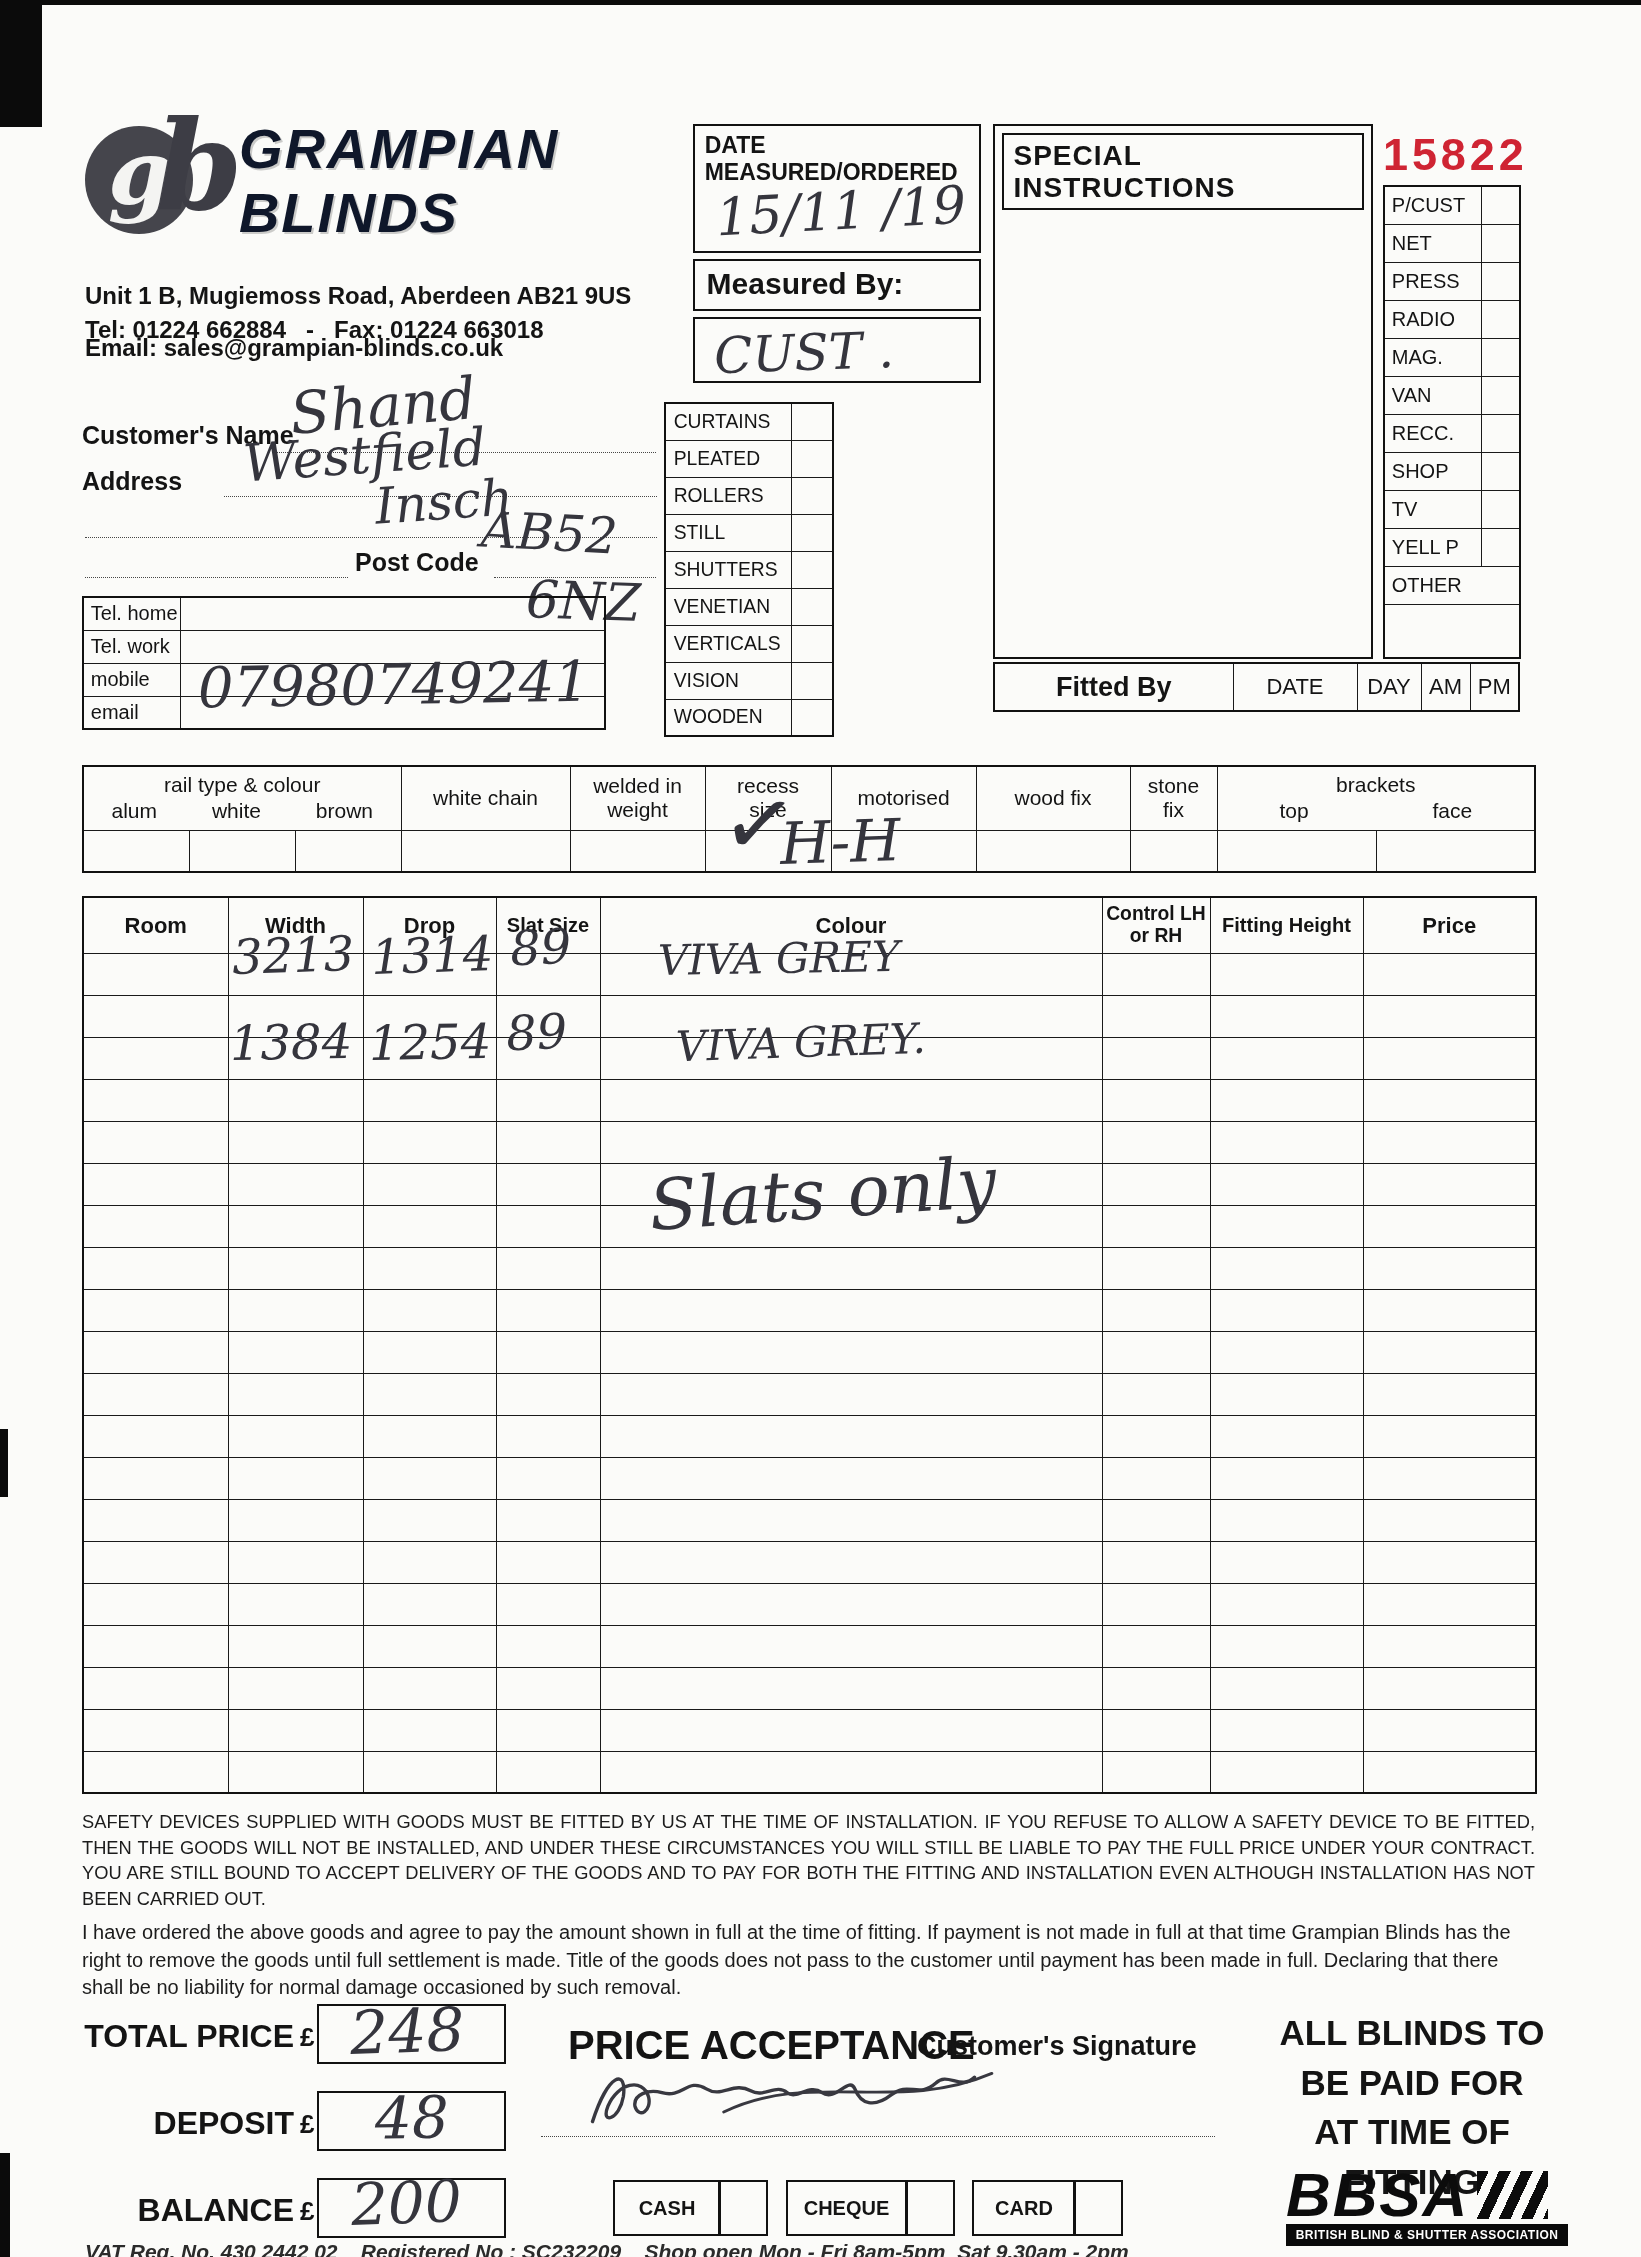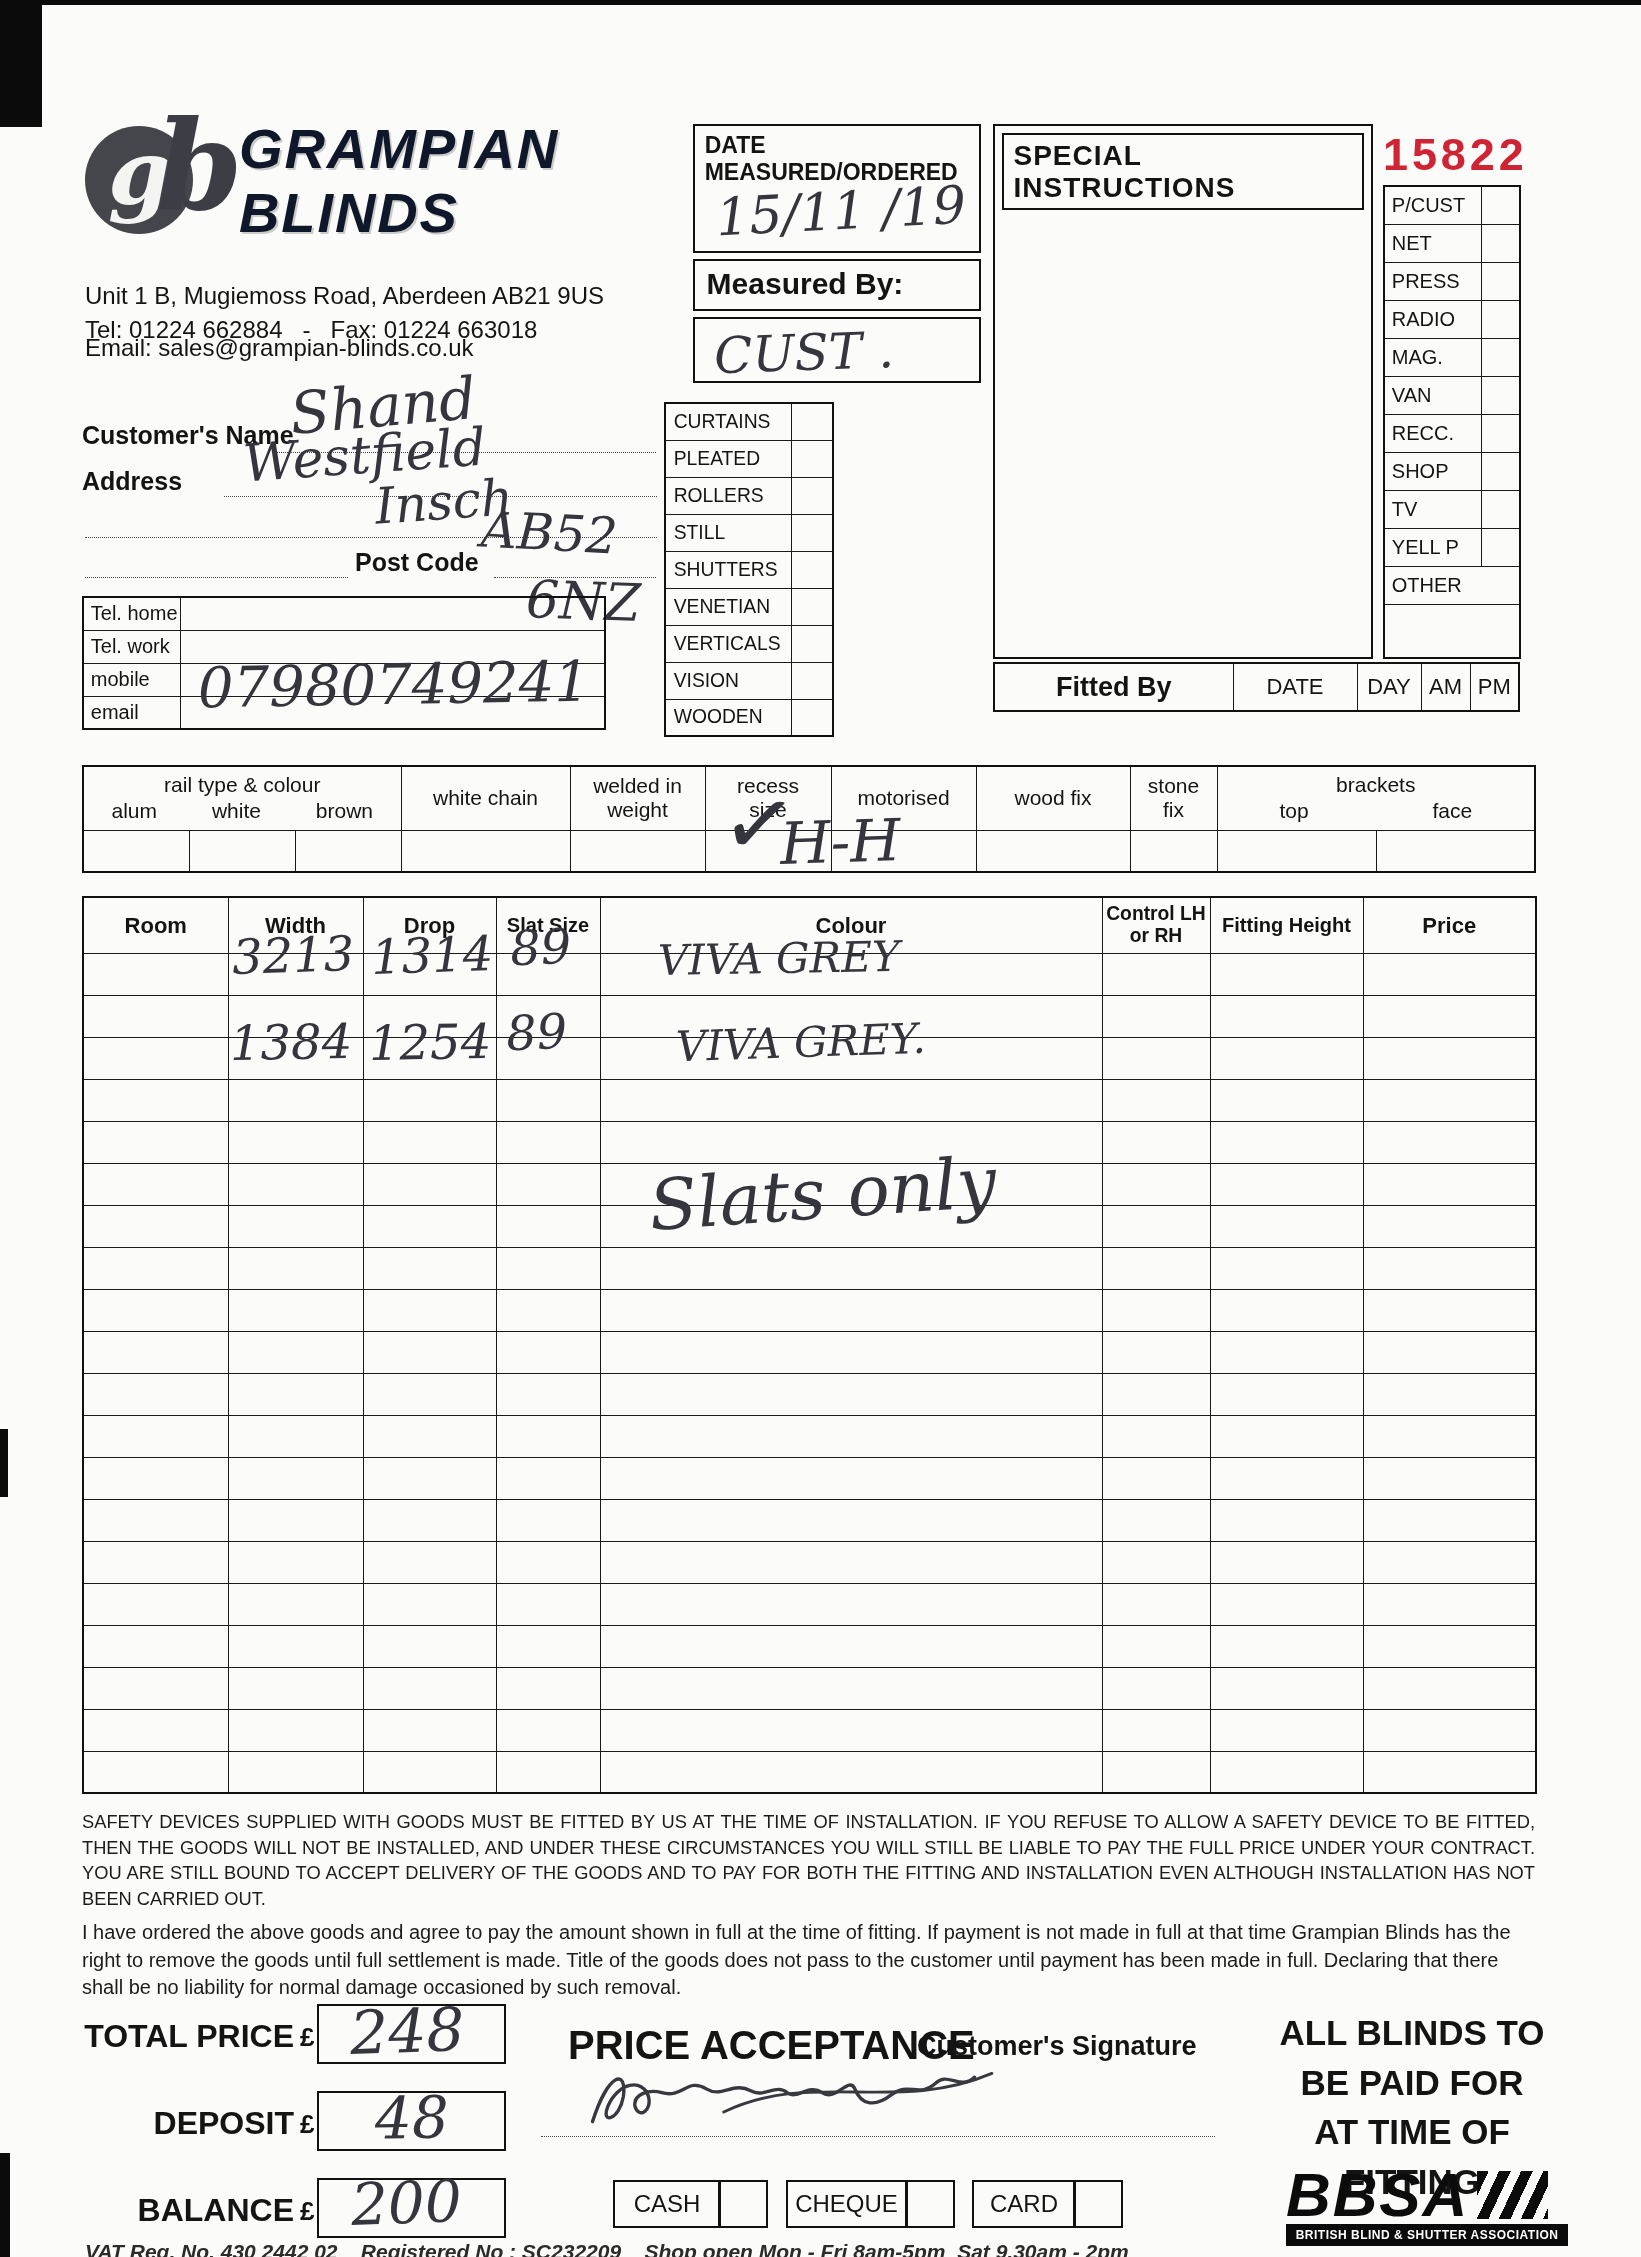--- a/index.html
+++ b/index.html
@@ -14,21 +14,21 @@
   .art { position:absolute; background:#0b0b0b; }
   
   .logo-circle { position:absolute; left:85px; top:126px; width:108px; height:108px;
     border-radius:50%; background:#45454c; }
   .logo-circle span { position:absolute; left:23px; top:-5.8px; color:#f4f4f2;
     font-family:"DejaVu Serif", serif; font-style:italic; font-weight:bold; font-size:89px; }
   .logo-b { position:absolute; left:156px; top:93px; font-family:"DejaVu Serif", serif;
     font-style:italic; font-weight:bold; font-size:124px; color:#3d3d45; }
   .brand-line { position:absolute; left:239px; font-weight:bold; font-style:italic;
     font-size:56px; letter-spacing:1.9px; color:#0f172a; text-shadow:1.9px 1.9px 0 rgba(60,60,60,.25); }
-  .contact-line { position:absolute; left:85px; font-weight:normal; font-size:24px; white-space:pre; }
+  .contact-line { position:absolute; left:85px; font-weight:bold; font-size:24px; white-space:pre; }
   
   .b3 { border:2.9px solid #111; position:absolute; background:transparent; }
   table.frm { border-collapse:collapse; table-layout:fixed; position:absolute; }
   table.frm td { border:1.9px solid #1a1a1a; padding:0; vertical-align:middle; }
   table.frm { border:2.9px solid #111; }
   .dotline { position:absolute; height:0; border-bottom:1.9px dotted #474747; }
   
   .hand { position:absolute; font-family:"DejaVu Serif", serif; font-style:italic;
     color:#35353d; white-space:nowrap; line-height:1; }
   
@@ -56,22 +56,22 @@
   .legal { position:absolute; left:82px; width:1453px; color:#1c1c1c; }
   .legal p.p1 { font-size:18.3px; line-height:1.4; text-align:justify; }
   .legal p.p2 { font-size:20px; line-height:1.38; margin-top:7.7px; }
   .tot-label { position:absolute; left:53px; width:241px; text-align:right;
     font-weight:bold; font-size:32px; }
   .pound { position:absolute; left:300px; font-weight:bold; font-size:26px; }
   .tot-box { position:absolute; left:317px; width:189px; height:60px; border:2.9px solid #111; }
   .notice { position:absolute; left:1255px; top:2008px; width:314px; text-align:center;
     font-weight:bold; font-size:35px; line-height:1.42; }
   .payrow { position:absolute; left:613px; top:2180px; display:flex; }
-  .paybox { border:2.9px solid #111; height:48px; display:flex; align-items:center;
-    justify-content:center; font-size:24px; }
+  .paybox { border:2.9px solid #111; height:56px; display:flex; align-items:center;
+    justify-content:center; font-size:20px;font-weight:bold; }
   .bbsa-word { position:absolute; left:1286px; top:2159px; font-weight:bold; font-style:italic;
     font-size:62px; letter-spacing:1.9px; color:#0c0c0c; display:flex; align-items:center; }
   .bbsa-bars { display:inline-block; width:71px; height:48px; margin-left:7.7px;
     background:repeating-linear-gradient(115deg, #0c0c0c 0 10.6px, transparent 10.6px 20px); }
   .bbsa-sub { position:absolute; left:1286px; top:2224px; background:#0a0a0a; color:#fff;
     font-weight:bold; font-size:12px; letter-spacing:0.5px; padding:3.9px 9.7px; white-space:nowrap; }
   .footer-line { position:absolute; left:85px; top:2240px; font-weight:bold; font-style:italic;
     font-size:21px; color:#2b2b2b; white-space:pre; }
   .stamp { position:absolute; left:1383px; top:129px; color:#cf2433; font-size:45px;
     letter-spacing:3.9px; font-weight:bold; }

